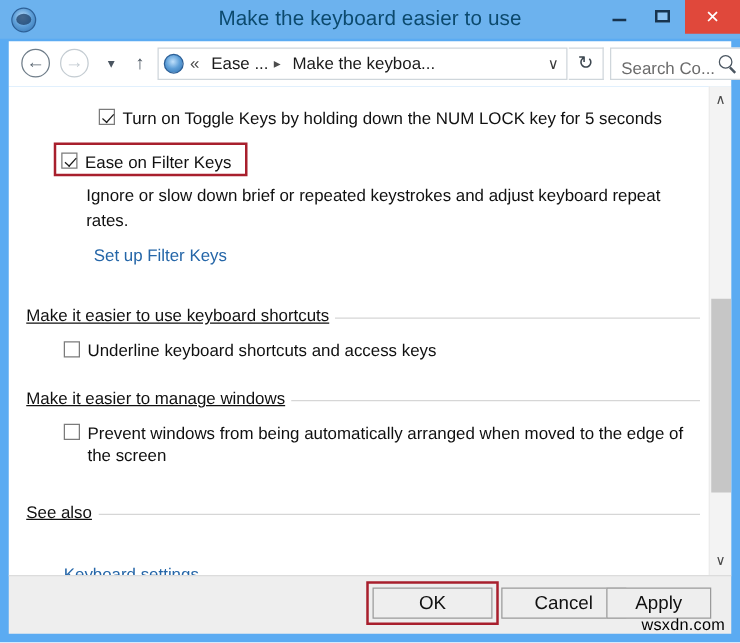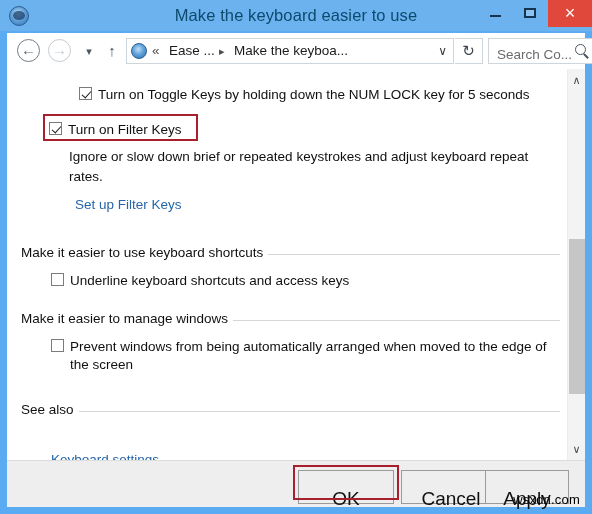--- a/index.html
+++ b/index.html
@@ -309,20 +309,21 @@
   }
   .sec-label {
     position: absolute;
     left: 0; top: 0;
     font-size: 13.5px;
     color: #101010;
     background: #ffffff;
     padding-right: 5px;
     white-space: nowrap;
     z-index: 2;
+    text-decoration: underline;
   }
   .sec-rule {
     position: absolute;
     left: 0; right: 0; top: 9px;
     height: 1px;
     background: #d6d6d6;
   }
   #sec-shortcuts { top: 176px; }
   #sec-windows  { top: 242px; }
   #sec-seealso  { top: 333px; }
@@ -379,25 +380,25 @@
     box-sizing: border-box;
   }
   .dlgbtn {
     position: absolute;
     top: 9px;
     height: 25px;
     background: #eeeeee;
     border: 1px solid #9a9a9a;
     box-sizing: border-box;
     font-family: "Liberation Sans", sans-serif;
-    font-size: 19px;
+    font-size: 15px;
     color: #101010;
     text-align: center;
     line-height: 23px;
-    padding: 16px;
+    padding: 0;
   }
   #btn-ok     { left: 291px; width: 96px; }
   #btn-cancel { left: 394px; width: 100px; }
   #btn-apply  { left: 478px; width: 84px; }
 
   #red-ok {
     position: absolute;
     left: 286px; top: 4px;
     width: 106px; height: 35px;
     border: 2.5px solid #a81f2d;
@@ -451,21 +452,21 @@
   <div id="content">
     <div id="scroll-area">
 
       <div class="cbrow" id="row-toggle">
         <span class="cbox checked"></span>
         <span class="cblabel">Turn on Toggle Keys by holding down the NUM LOCK key for 5 seconds</span>
       </div>
 
       <div class="cbrow" id="row-filter">
         <span class="cbox checked"></span>
-        <span class="cblabel">Turn on Filter Keys</span>
+        <span class="cblabel">Ease on Filter Keys</span>
       </div>
       <div id="red-filter"></div>
 
       <div id="desc-filter">Ignore or slow down brief or repeated keystrokes and adjust keyboard repeat rates.</div>
       <div id="link-setup">Set up Filter Keys</div>
 
       <div class="sec" id="sec-shortcuts">
         <div class="sec-rule"></div>
         <div class="sec-label">Make it easier to use keyboard shortcuts</div>
       </div>

